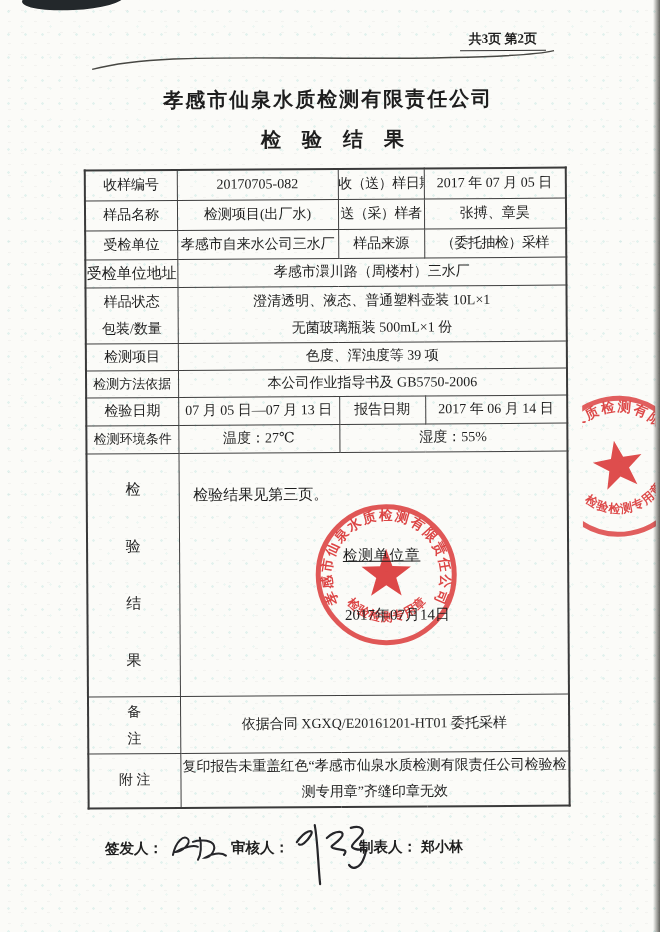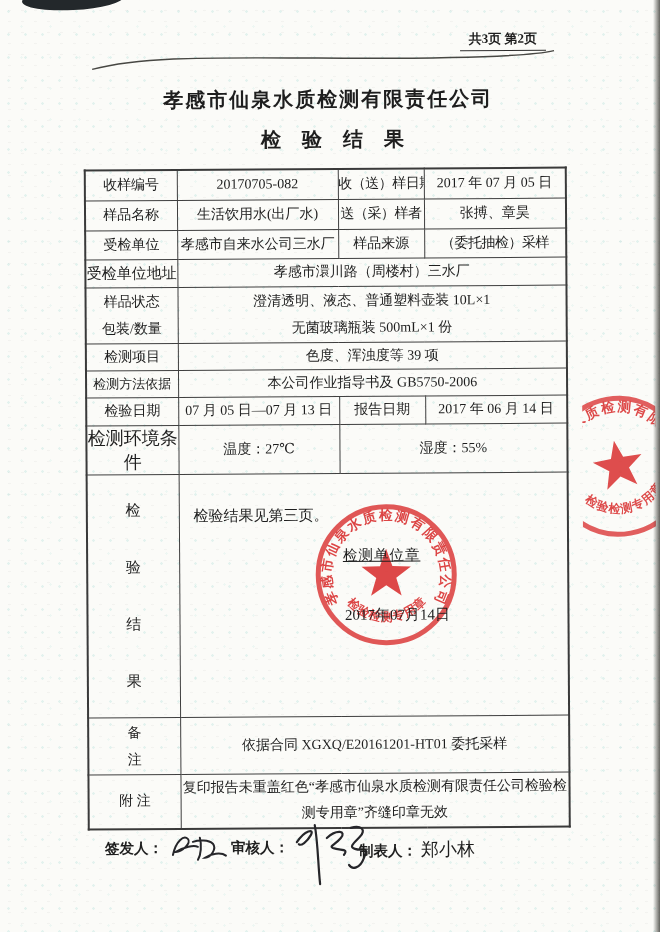--- a/index.html
+++ b/index.html
@@ -31,21 +31,21 @@
   .note-val{text-align:left;padding:3px 10px 3px 12px;line-height:26px;font-size:14.5px;}
   .stamp{position:absolute;left:310px;top:500px;width:150px;height:150px;opacity:0.9;mix-blend-mode:multiply;z-index:20;}
   .stamp-overlay-label{position:absolute;left:308px;top:546px;width:145px;text-align:center;font-size:14.5px;letter-spacing:1px;z-index:21;text-decoration:underline;}
   .stamp-overlay-date{position:absolute;left:316px;top:606px;width:160px;text-align:center;font-size:15px;z-index:21;}
   .edge-stamp-clip{position:absolute;left:582px;top:392px;width:73px;height:160px;overflow:hidden;z-index:19;opacity:0.88;mix-blend-mode:multiply;}
   .edge-stamp-clip svg{position:absolute;left:-39px;top:1px;transform:rotate(-10deg);}
   .footer{position:absolute;left:0;top:838px;width:100%;height:70px;}
   .sig-group{position:absolute;top:0;height:60px;}
   .sig-label{font-size:14.5px;font-weight:bold;}
   .sig-svg{position:absolute;}
-  .print-name{font-size:18px;font-weight:normal;}
+  .print-name{font-size:14px;font-weight:bold;}
 </style>
 </head>
 <body>
 
 <div class="paper">
   <div class="tilt">
 
     <div class="page-num">共3页 第2页</div>
 
     <svg class="header-rule" width="472" height="24" viewBox="0 0 472 24">
@@ -64,21 +64,21 @@
         </colgroup>
       <tbody>
           <tr style="height:30px">
         <td class="lab">收样编号</td>
         <td>20170705-082</td>
         <td class="tight">收（送）样日期</td>
         <td>2017 年 07 月 05 日</td>
       </tr>
       <tr style="height:30px">
         <td class="lab">样品名称</td>
-        <td>生活饮用水(出厂水)</td>
+        <td>检测项目(出厂水)</td>
         <td class="tight">送（采）样者</td>
         <td>张搏、章昊</td>
       </tr>
       <tr style="height:29px">
         <td class="lab">受检单位</td>
         <td>孝感市自来水公司三水厂</td>
         <td>样品来源</td>
         <td class="tight">（委托抽检）采样</td>
       </tr>
       <tr style="height:28px">
@@ -103,21 +103,21 @@
         <td class="lab" style="font-size:13px">检测方法依据</td>
         <td colspan="3">本公司作业指导书及 GB5750-2006</td>
       </tr>
       <tr style="height:28px">
         <td class="lab">检验日期</td>
         <td>07 月 05 日—07 月 13 日</td>
         <td>报告日期</td>
         <td>2017 年 06 月 14 日</td>
       </tr>
       <tr style="height:28px">
-        <td class="lab" style="font-size:18px">检测环境条件</td>
+        <td class="lab" style="font-size:13px">检测环境条件</td>
         <td>温度：27℃</td>
         <td colspan="2">湿度：55%</td>
       </tr>
       <tr style="height:243px">
         <td>
           <div class="vlabel">
             <span>检</span>
             <span>验</span>
             <span>结</span>
             <span>果</span>

